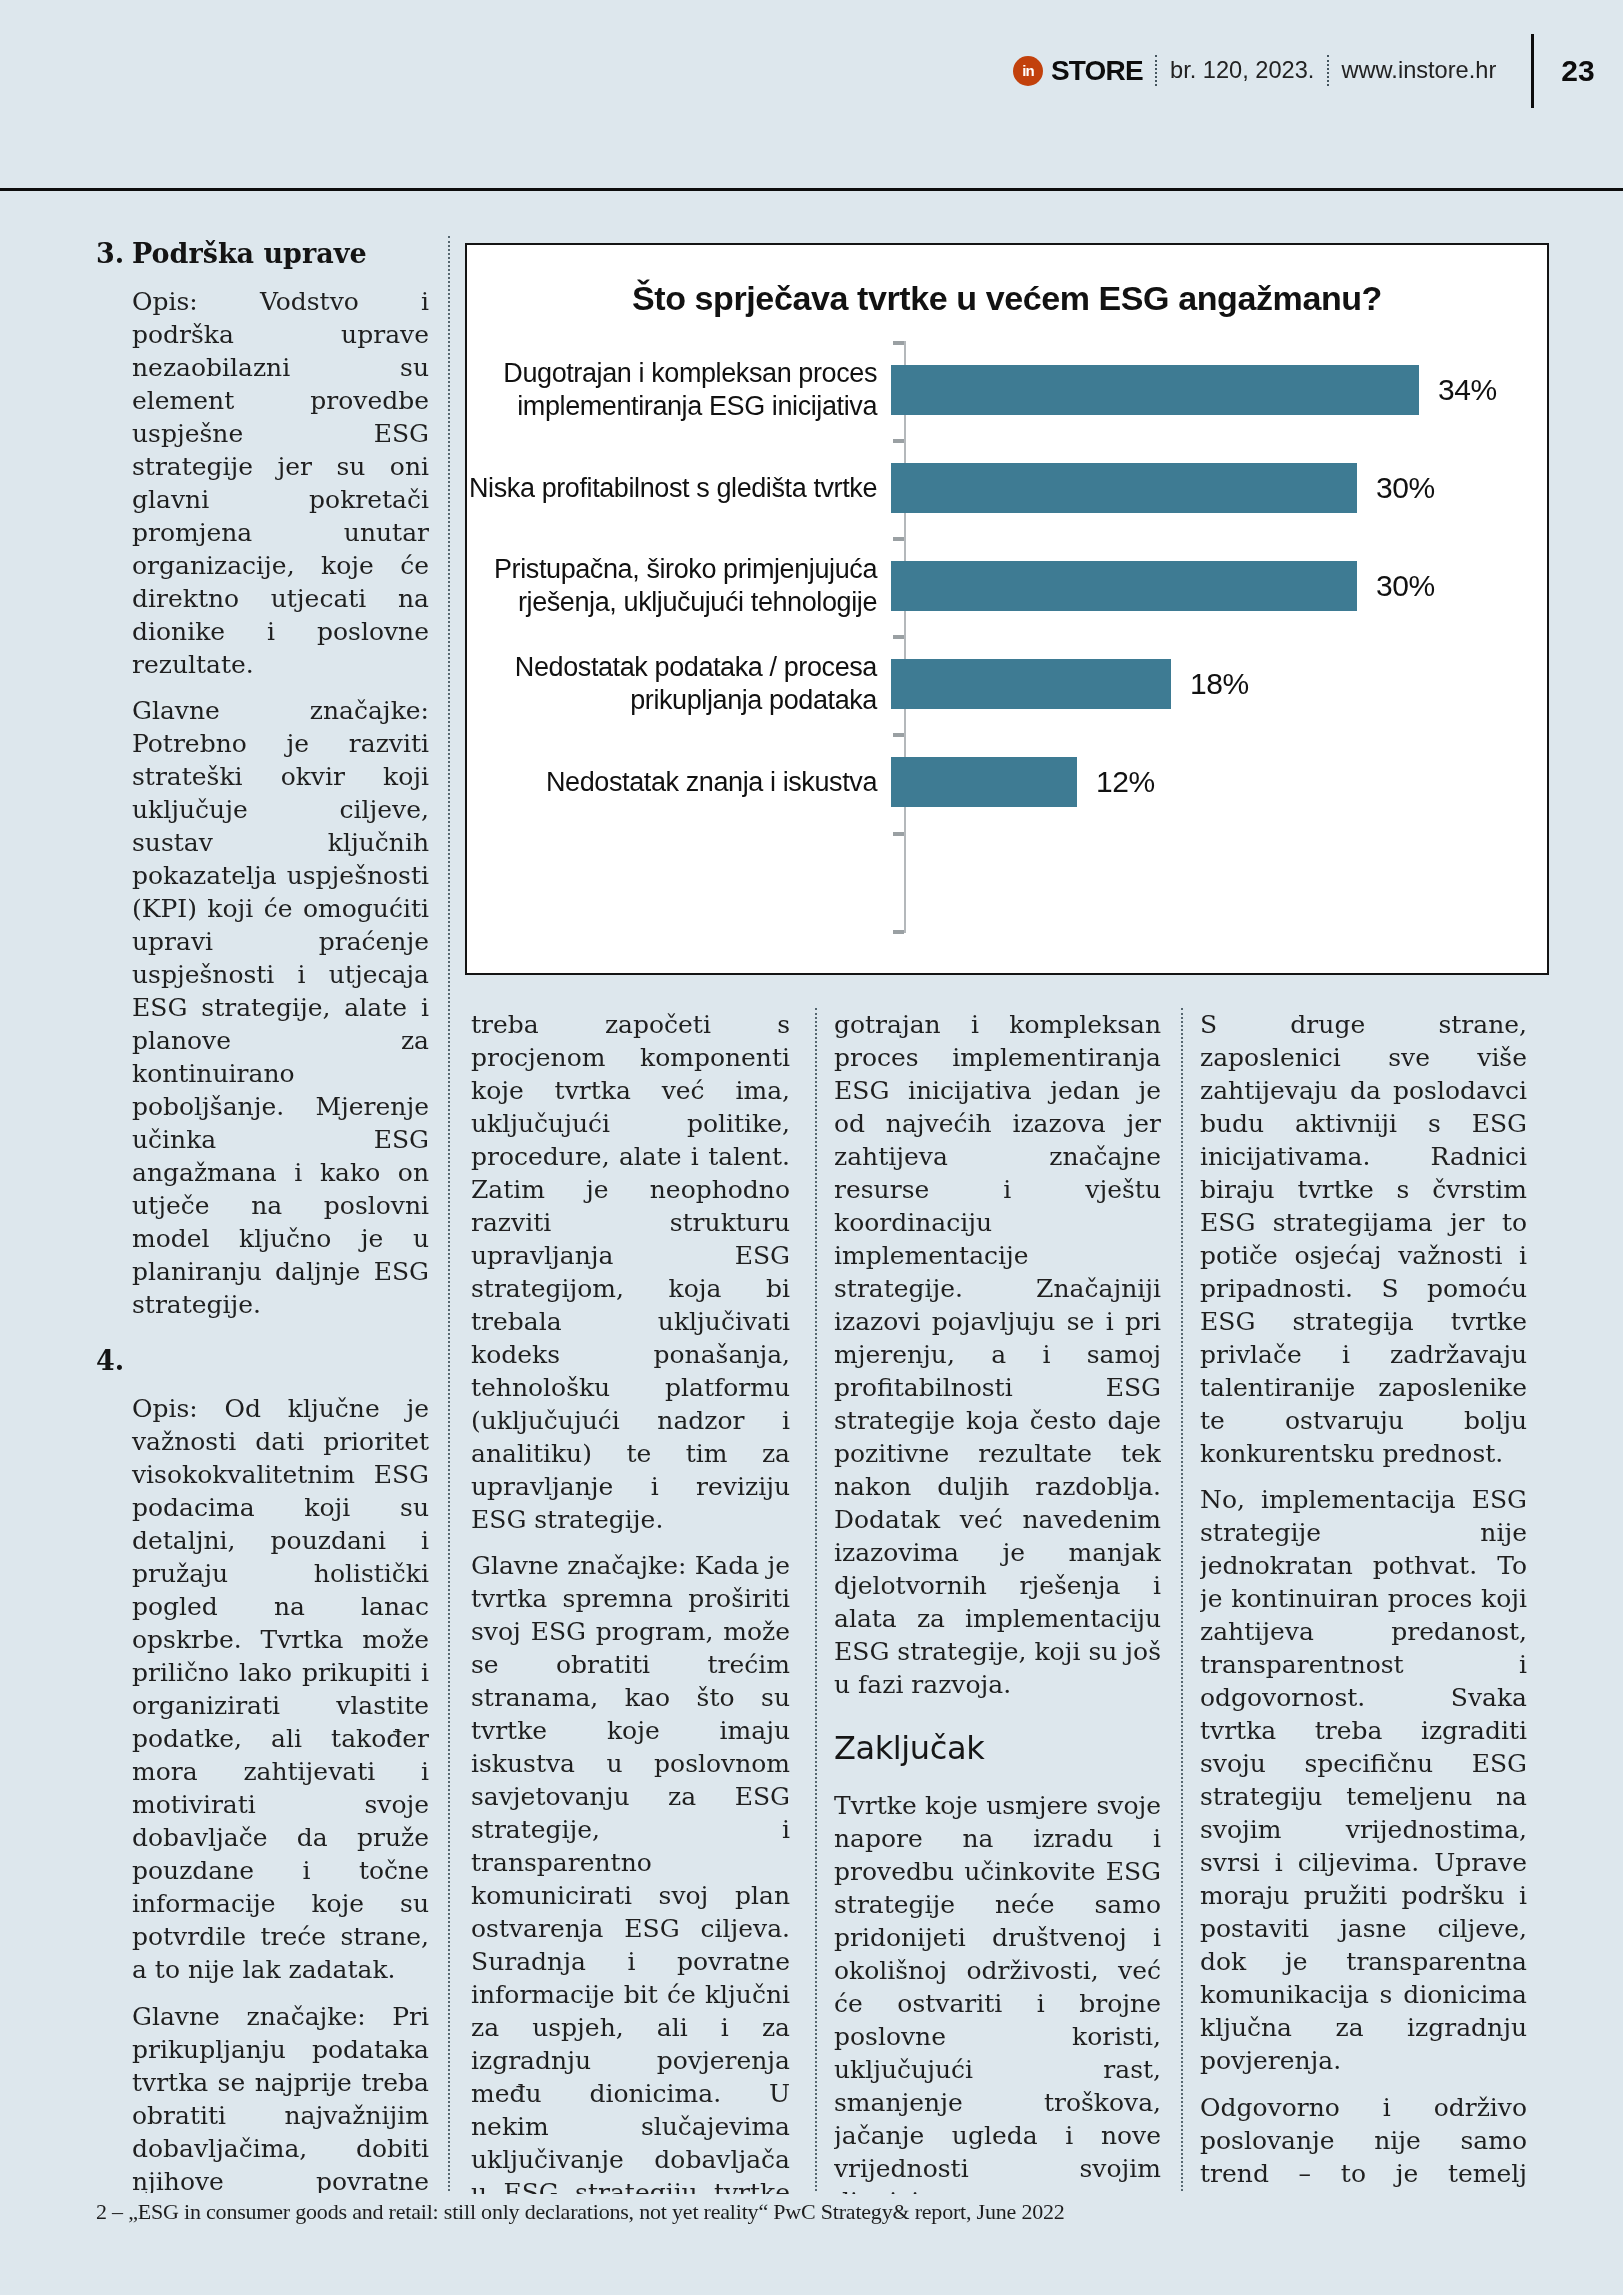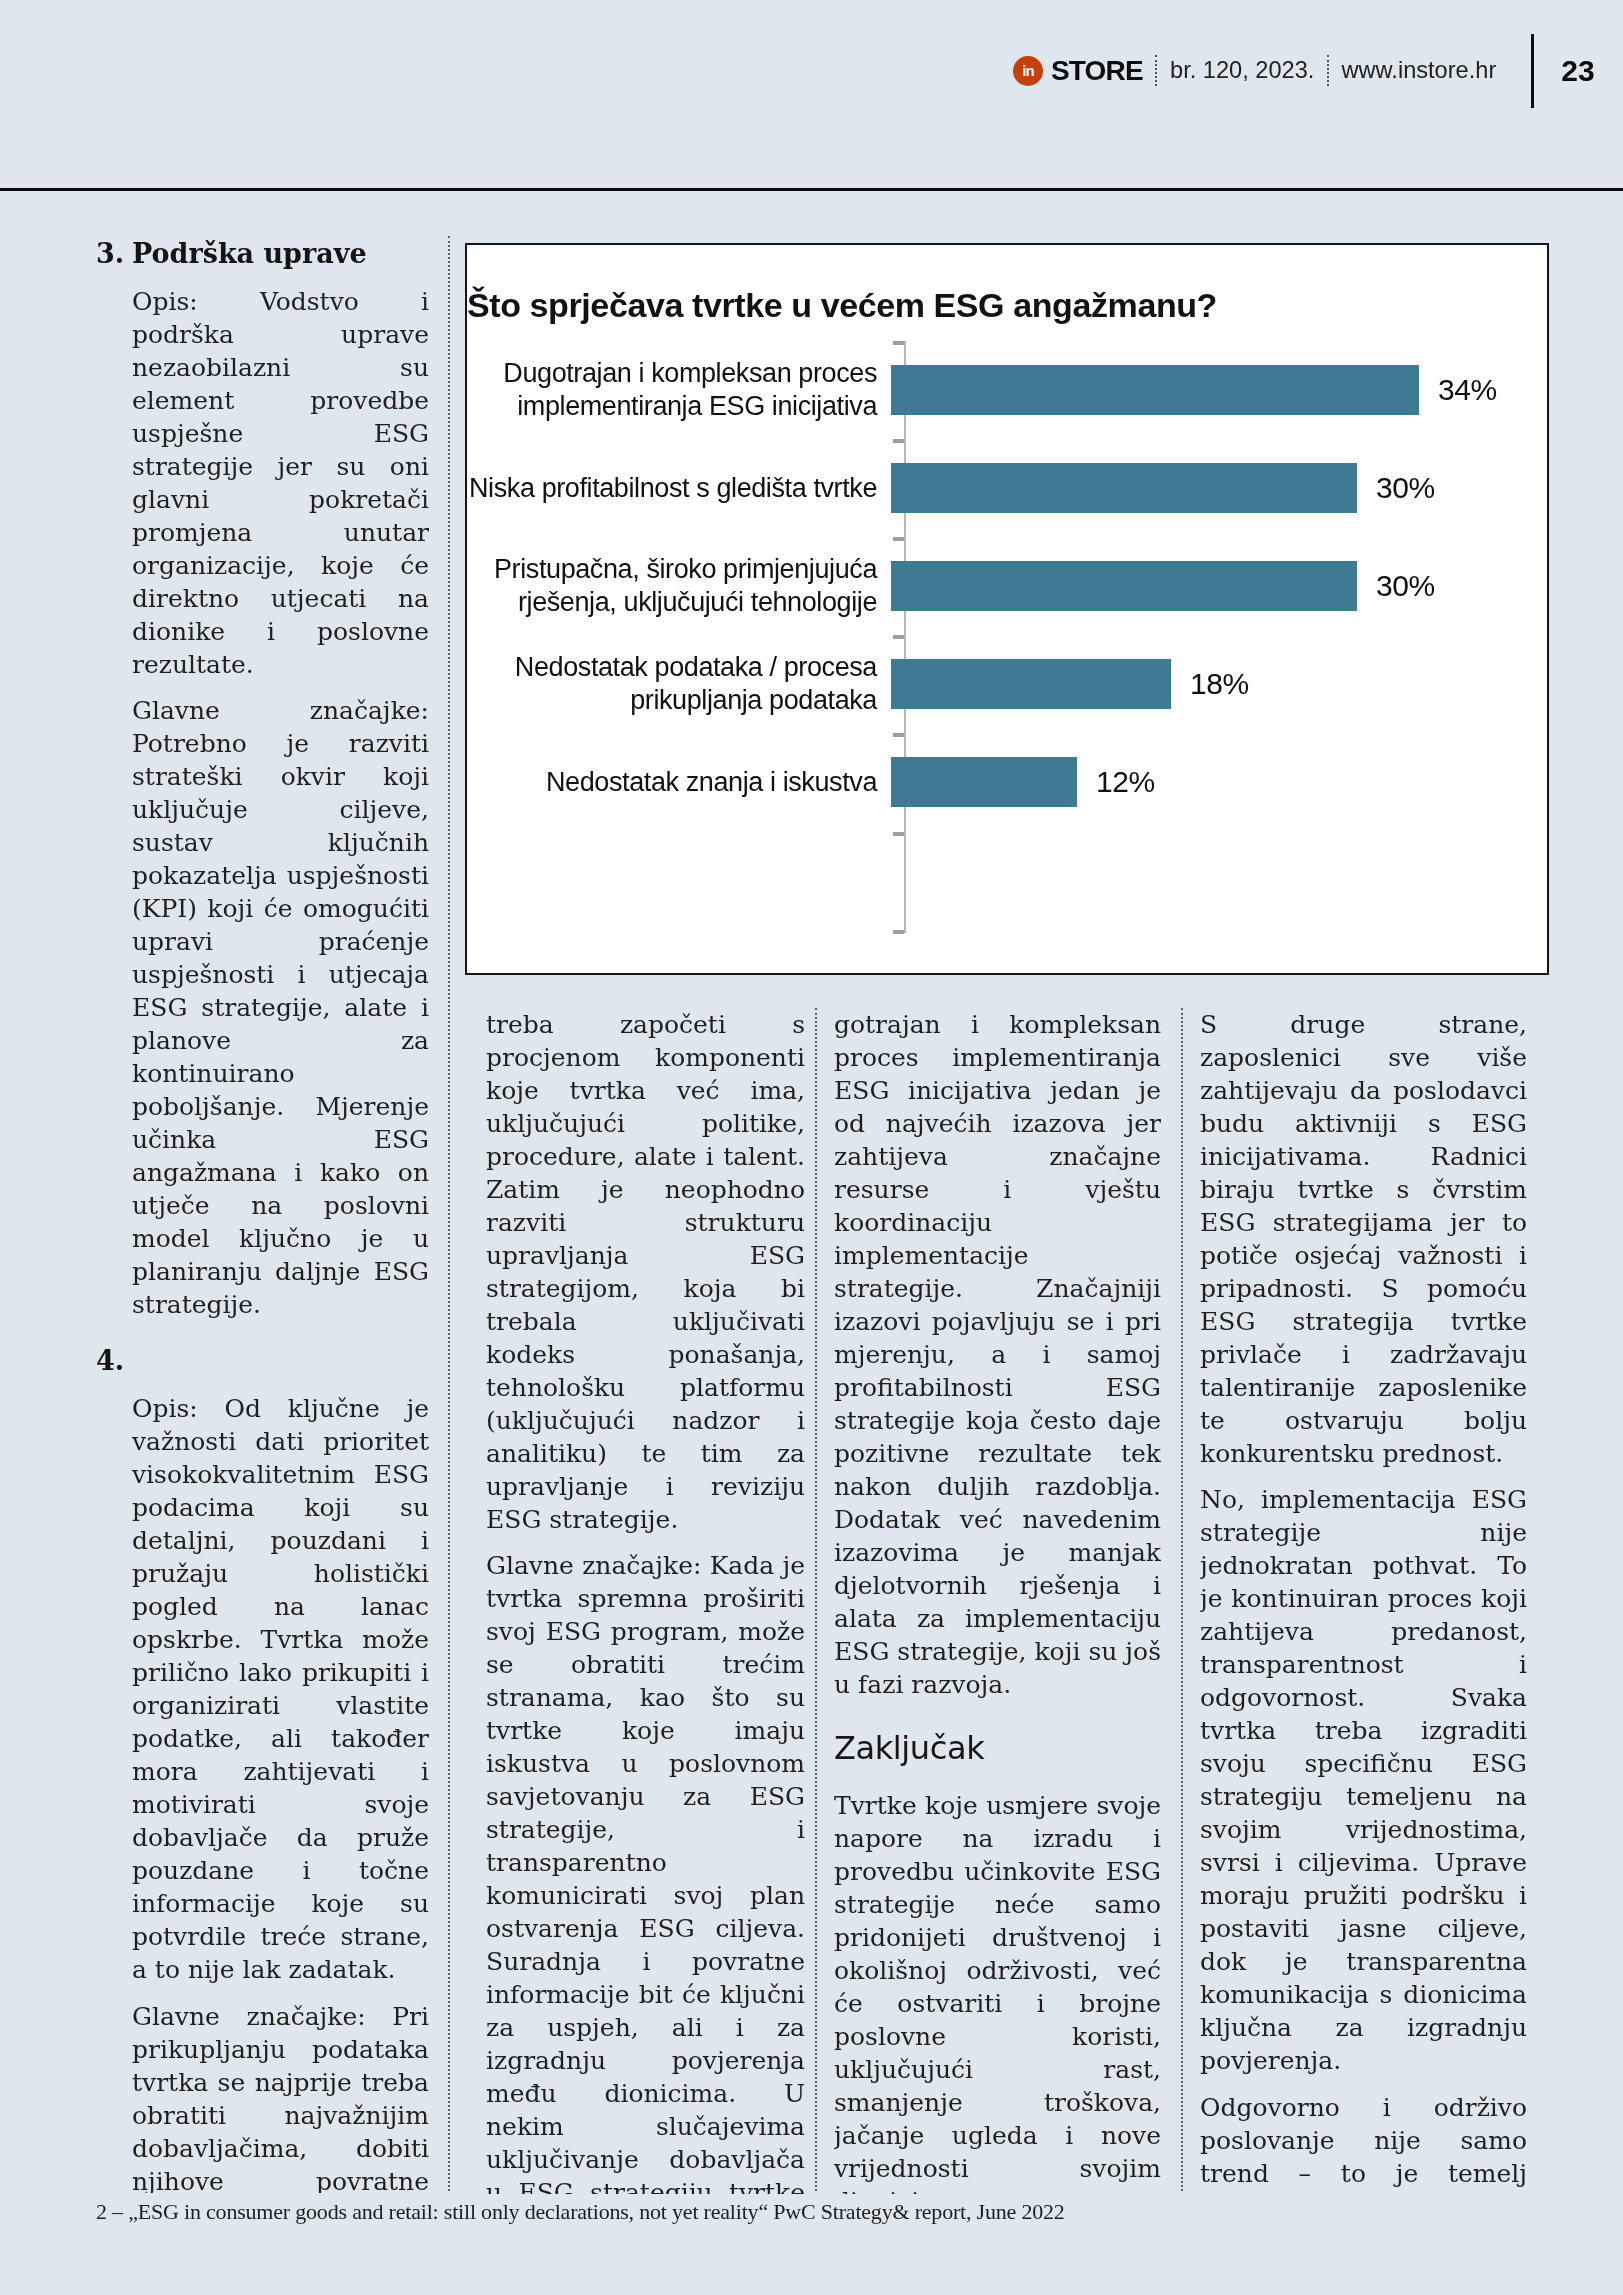--- a/index.html
+++ b/index.html
@@ -26,41 +26,41 @@
   .hdr-vline{height:74px;border-left:3.1px solid #0d0d0d;margin:0 27px 0 35px;}
   .pageno{font-weight:bold;font-size:30px;color:#0d0d0d;}
   .top-rule{position:absolute;left:0;top:188px;width:1623px;height:3.1px;background:#0d0d0d;}
   
   .chart-panel{
     position:absolute;left:465px;top:243px;width:1084px;height:732px;
     background:#ffffff;border:2.4px solid #141414;box-sizing:border-box;
     font-family:"Liberation Sans", sans-serif;
   }
   .chart-title{
-    margin:0;position:absolute;top:41px;left:0;width:100%;
-    font-size:34px;font-weight:bold;color:#121212;
+    margin:0;position:absolute;top:34px;left:0;width:100%;
+    text-align:center;font-size:34px;font-weight:bold;color:#121212;
     letter-spacing:-0.4px;
   }
   .chart-axis{position:absolute;left:437px;top:96px;width:2.4px;height:592px;background:#b4b8bb;}
   .chart-tick{position:absolute;left:426px;width:11px;height:3.9px;background:#9aa0a3;}
   .chart-body{position:absolute;left:0;top:96px;width:100%;height:589px;}
   .crow{display:flex;align-items:center;height:98px;}
   .clabel{
     width:424px;padding-right:14px;box-sizing:border-box;text-align:right;
     font-size:27px;line-height:33px;color:#111;letter-spacing:-0.4px;
   }
   .cbar{flex:1;display:flex;align-items:center;text-align:center;}
   .bar{height:50px;background:#3e7b93;}
   .cval{font-size:30px;color:#111;margin-left:19px;letter-spacing:-0.4px;}
   
   .col{position:absolute;top:1008px;text-align:justify;
     font-size:25px;line-height:33px;color:#1f1f1f;}
   .col p{margin:0 0 13.4px 0;}
   .col1{left:96px;top:236px;width:333px;height:1957px;overflow:hidden;}
-  .col2{left:486px;width:319px;height:1186px;overflow:hidden;}
+  .col2{left:471px;width:319px;height:1186px;overflow:hidden;}
   .col3{left:834px;width:327px;height:1186px;overflow:hidden;}
   .col4{left:1200px;width:327px;height:1186px;overflow:hidden;}
   .sec-head{
     display:flex;margin:22px 0 14px 0;
     font-size:27px;line-height:35px;font-weight:bold;color:#141414;text-align:left;
   }
   .sec:first-child .sec-head{margin-top:0;}
   .sec-num{width:36px;flex:none;}
   .sec-title{flex:1;}
   .sec p{margin-left:36px;}

